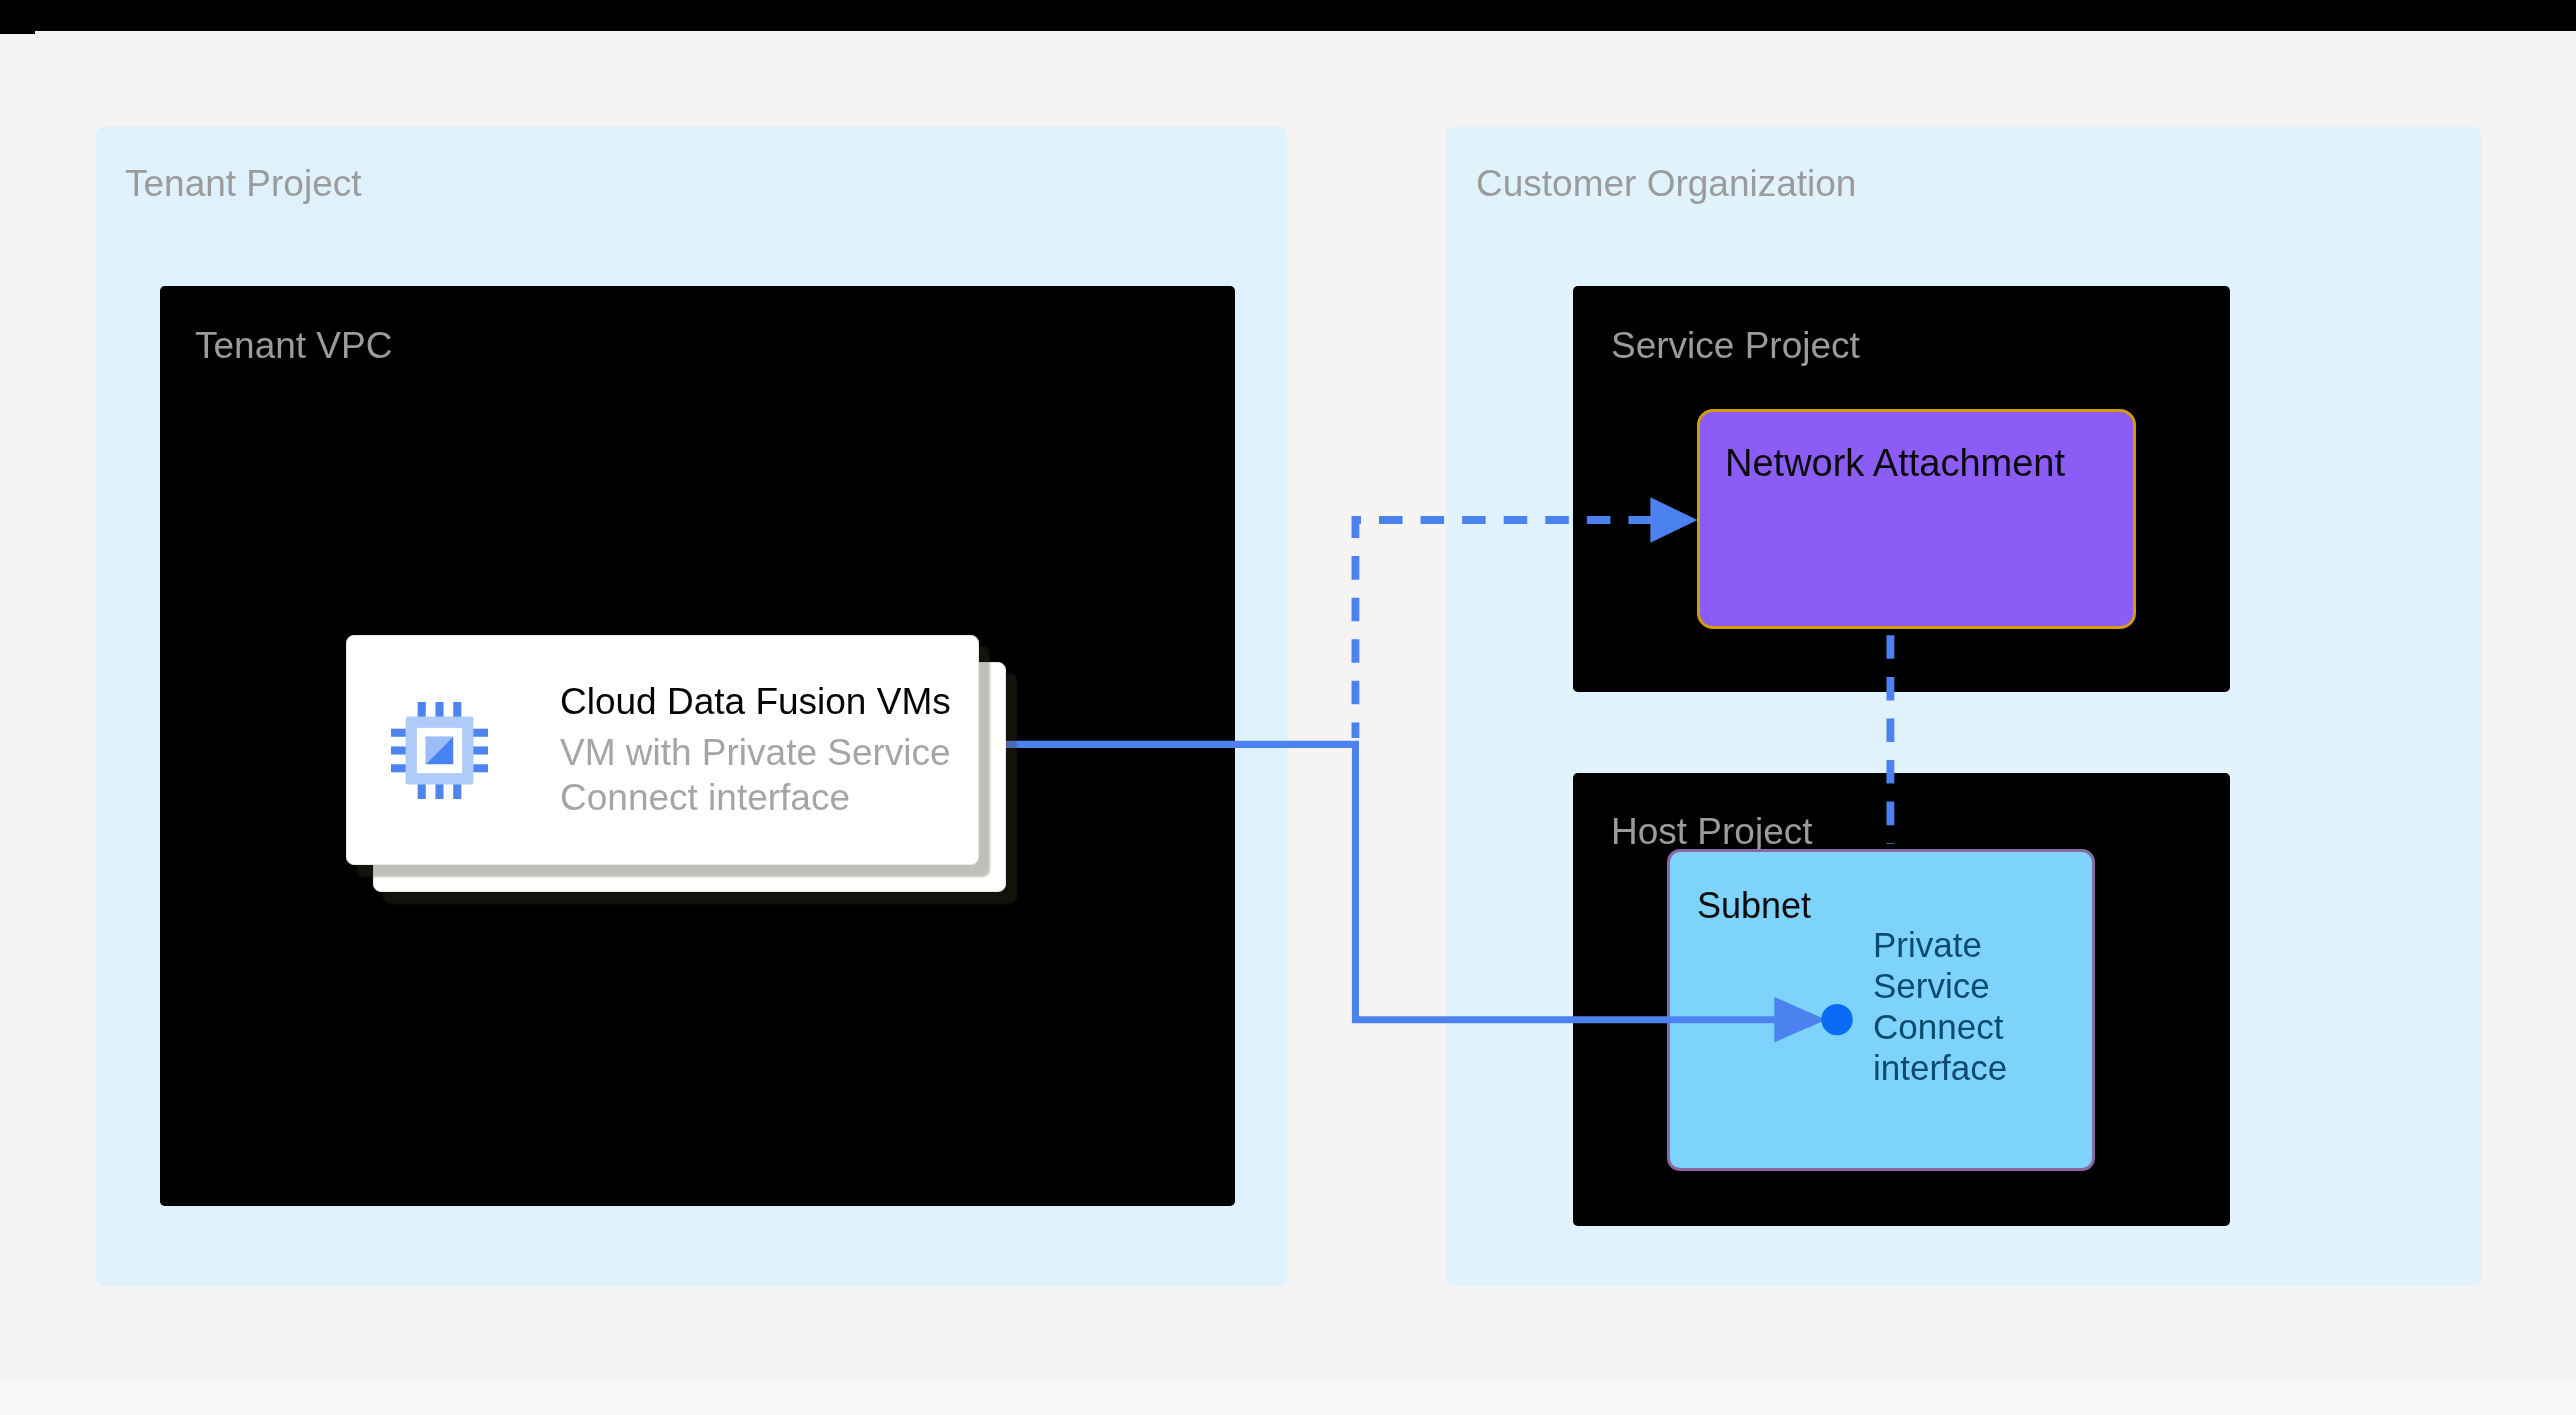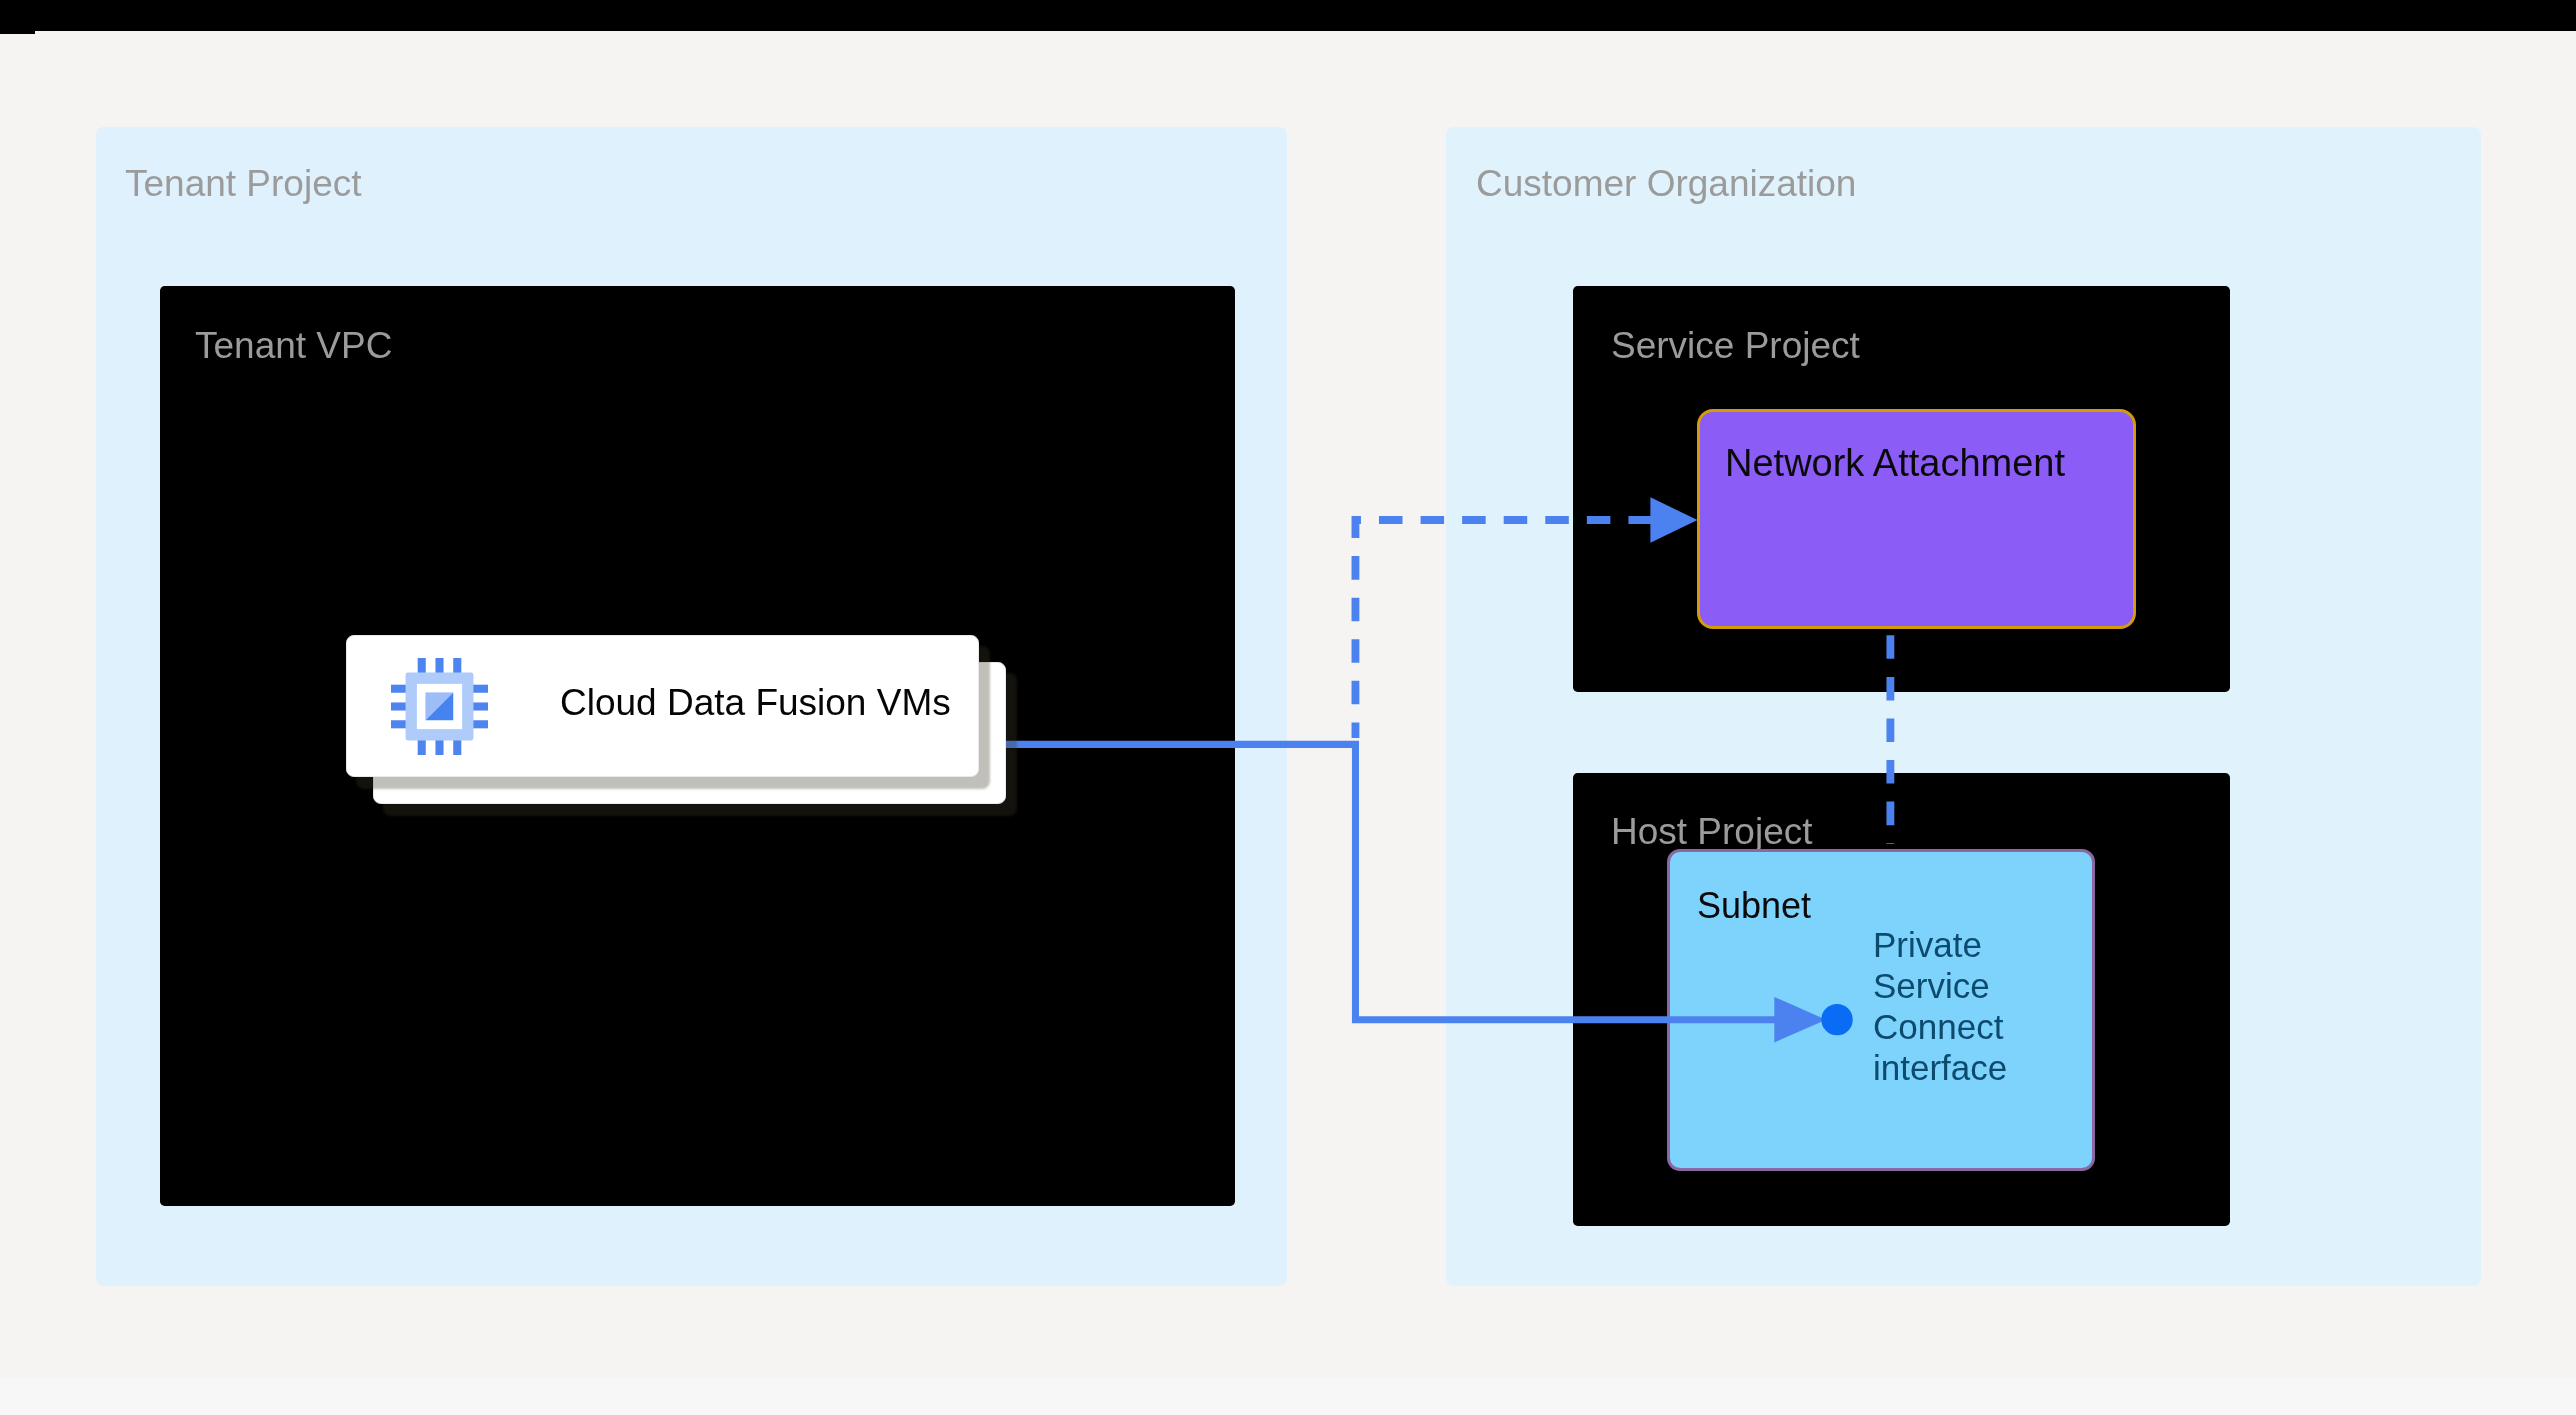--- a/index.html
+++ b/index.html
@@ -44,21 +44,21 @@
   .subnet-box .node-label{position:absolute;left:27px;top:33px;font-size:36px;color:#0a0a0a;white-space:nowrap;}
   .psc-label{
     position:absolute;left:1873px;top:924px;width:196px;
     font-size:35px;line-height:41px;color:#0c4a6e;
   }
 
   .lines{position:absolute;left:0;top:0;width:2576px;height:1415px;z-index:5;pointer-events:none;}
 
   .card-stack{position:absolute;left:346px;top:635px;z-index:6;width:660px;height:213px;}
   .card{
-    position:absolute;width:633px;height:142px;background:#ffffff;
+    position:absolute;width:633px;height:230px;background:#ffffff;
     border:1.6px solid #e9e9e9;border-radius:7.8px;box-sizing:border-box;
     box-shadow:10.2px 11.8px 2.4px rgba(60,55,40,0.32);
   }
   .card.back{left:27px;top:27px;}
   .card.front{left:0;top:0;display:flex;align-items:center;}
   .card-icon{margin-left:44px;flex:0 0 auto;}
   .card-text{margin-left:72px;}
   .card-title{font-size:37px;color:#050505;line-height:44px;margin-bottom:6.3px;}
   .card-subtitle{font-size:37px;color:#a5a5a5;line-height:45px;max-width:416px;}
 </style>
@@ -132,18 +132,19 @@
         </g>
         <rect x="18" y="18" width="84" height="84" rx="3" fill="#aecbfa"></rect>
         <rect x="32" y="32" width="56" height="56" fill="#ffffff"></rect>
         <g>
           <rect x="43" y="43" width="34" height="34" fill="#4683ee"></rect>
           <polygon points="43,43 77,43 43,77" fill="#9dbdf9"></polygon>
         </g>
       </svg>
       <div class="card-text">
         <div class="card-title">Cloud Data Fusion VMs</div>
+        <div class="card-subtitle">VM with Private Service Connect interface</div>
       </div>
     </div>
   </div>
 
 </div>
 
 
 </body></html>

